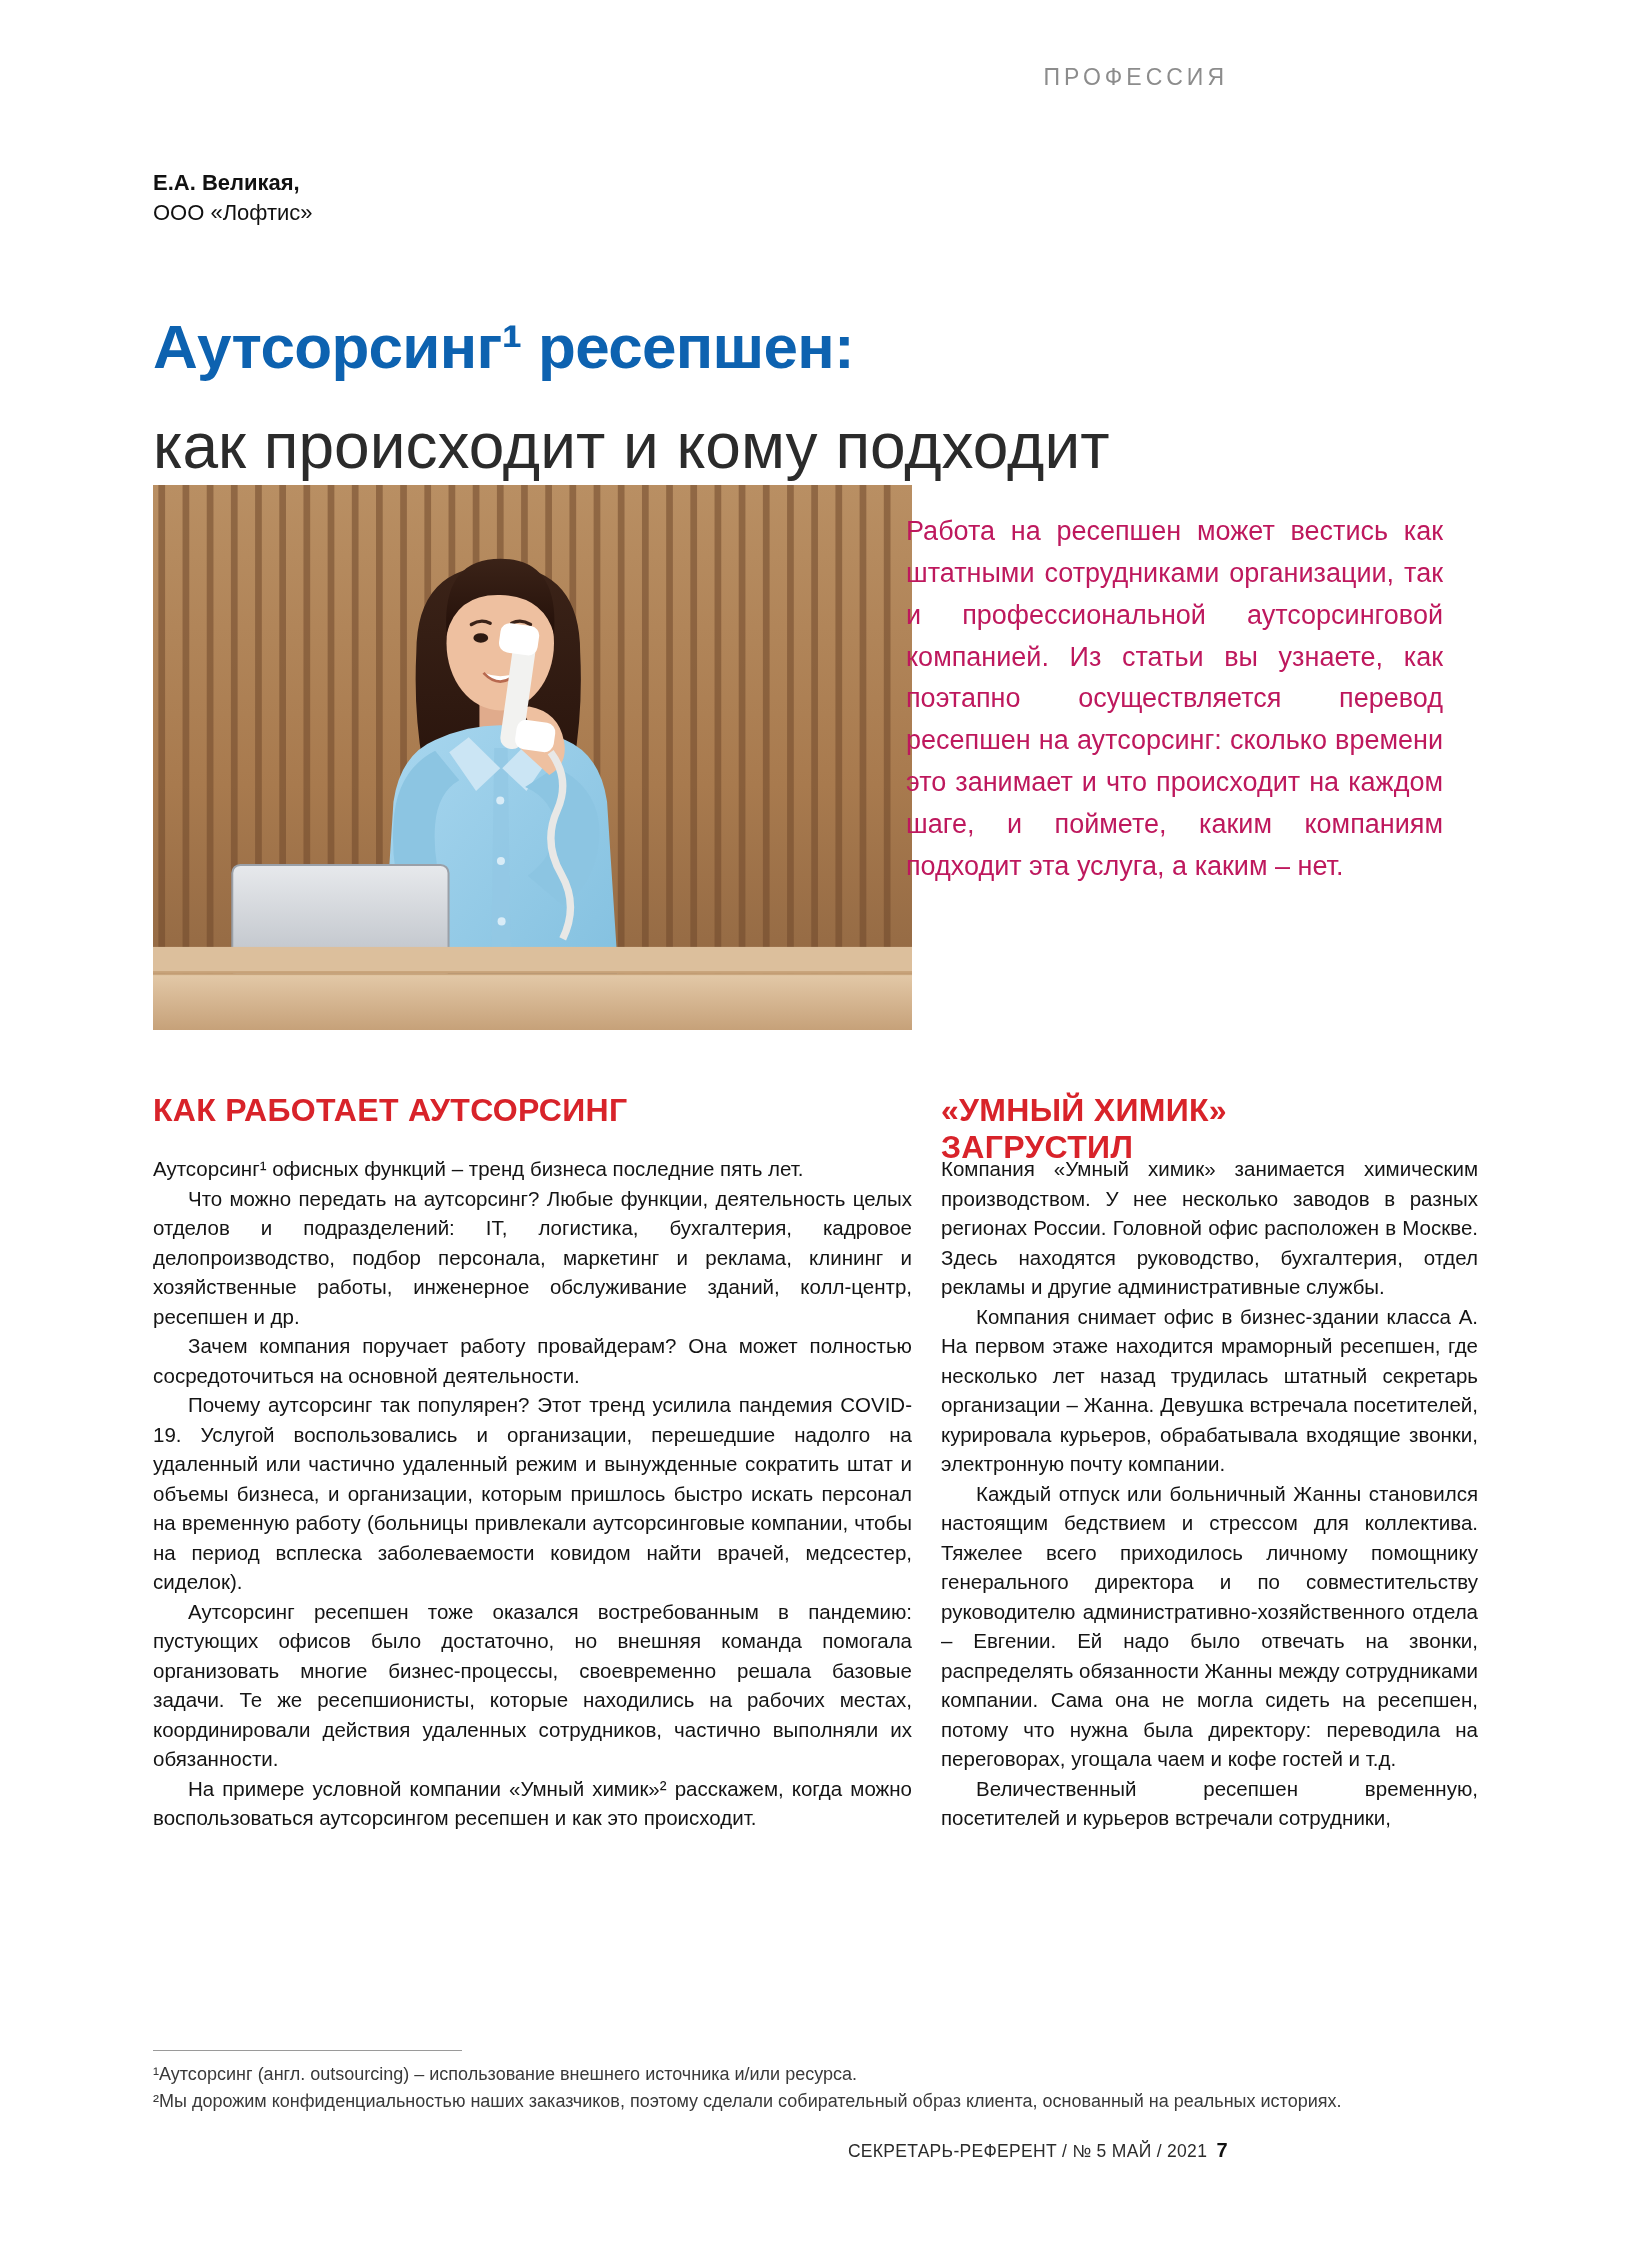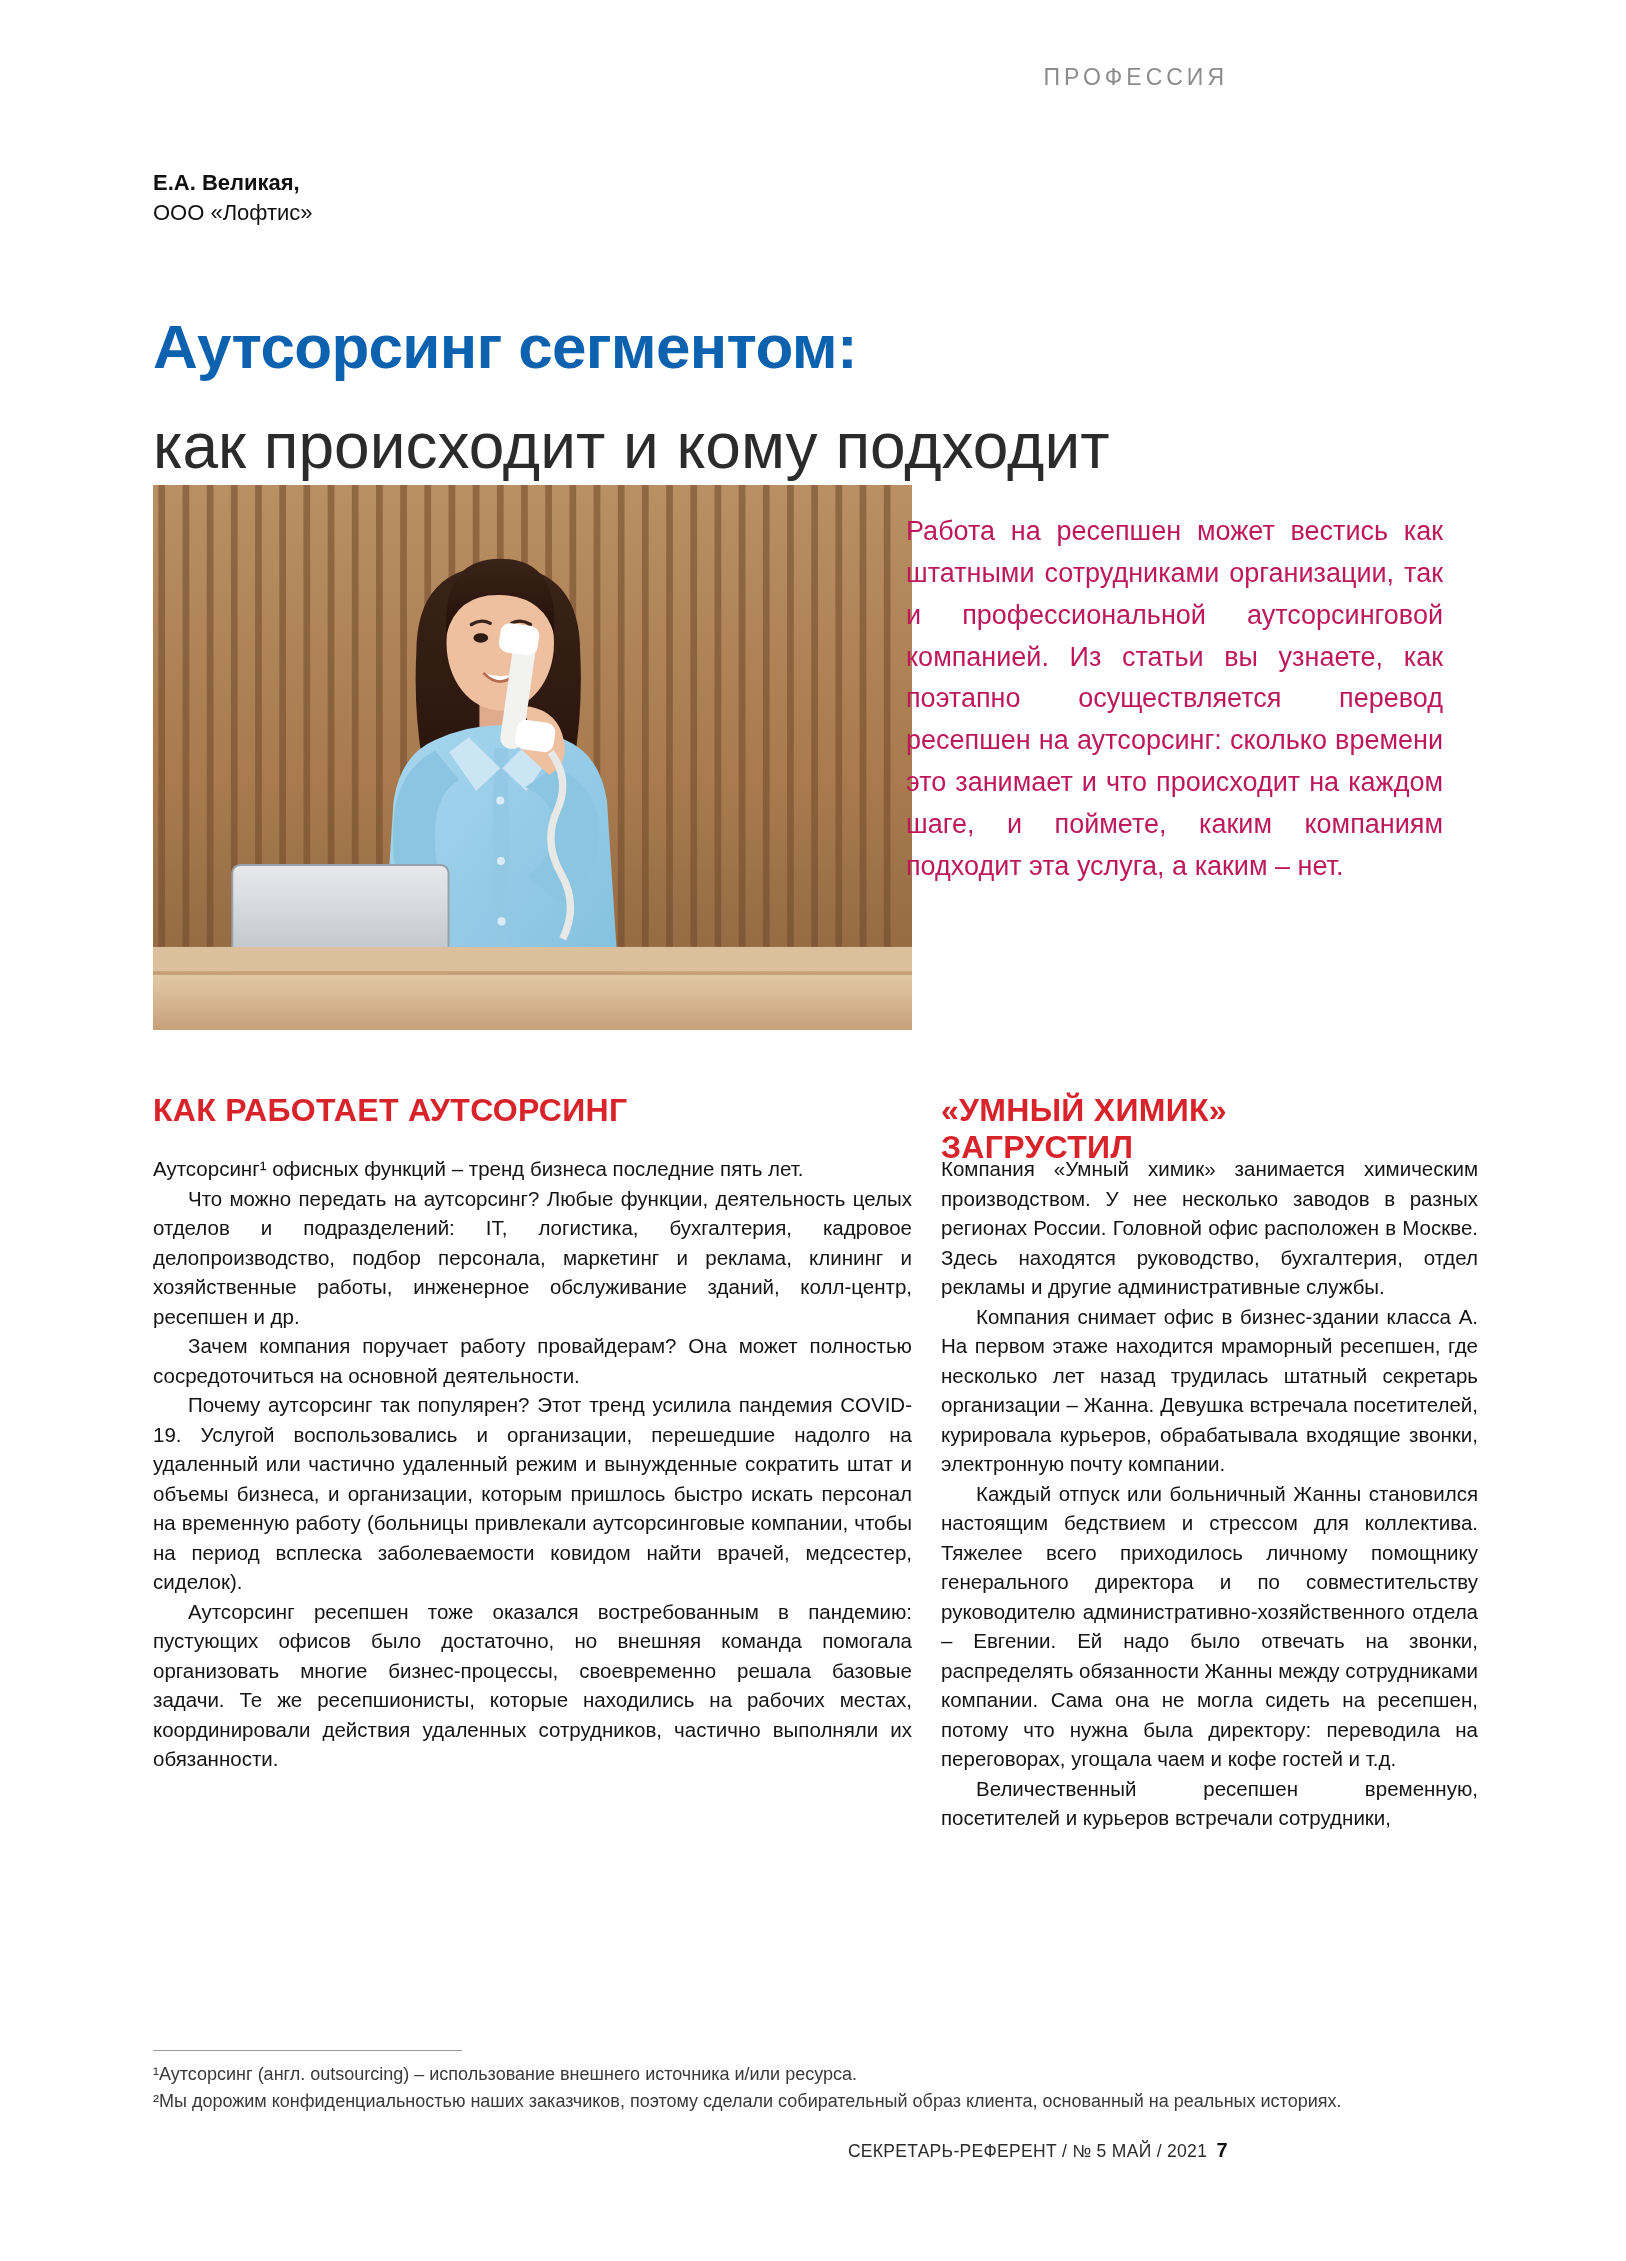--- a/index.html
+++ b/index.html
@@ -168,21 +168,21 @@
 
 <div class="page">
 
   <div class="rubric">ПРОФЕССИЯ</div>
 
   <div class="author-block">
     <div class="author-name">Е.А. Великая,</div>
     <div class="author-company">ООО «Лофтис»</div>
   </div>
 
-  <h1 class="title-main">Аутсорсинг сегментом:</h1>
+  <h1 class="title-main">Аутсорсинг¹ ресепшен:</h1>
   <h2 class="title-sub">как происходит и кому подходит</h2>
 
   <div class="hero">
     <svg viewBox="0 0 1130 812" preserveAspectRatio="xMidYMid slice">
       <defs>
         <linearGradient id="wallg" x1="0" y1="0" x2="0" y2="1">
           <stop offset="0%" stop-color="#b98f63"></stop>
           <stop offset="55%" stop-color="#a87a4e"></stop>
           <stop offset="100%" stop-color="#8d6440"></stop>
         </linearGradient>
@@ -298,20 +298,21 @@
 
   <div class="sec-head" id="head-left">КАК РАБОТАЕТ АУТСОРСИНГ</div>
   <div class="sec-head" id="head-right">«УМНЫЙ ХИМИК» ЗАГРУСТИЛ</div>
 
   <div class="col" id="col-left">
     <p class="noindent">Аутсорсинг¹ офисных функций – тренд бизнеса последние пять лет.</p>
     <p>Что можно передать на аутсорсинг? Любые функции, деятельность целых отделов и подразделений: IT, логистика, бухгалтерия, кадровое делопроизводство, подбор персонала, маркетинг и реклама, клининг и хозяйственные работы, инженерное обслуживание зданий, колл-центр, ресепшен и др.</p>
     <p>Зачем компания поручает работу провайдерам? Она может полностью сосредоточиться на основной деятельности.</p>
     <p>Почему аутсорсинг так популярен? Этот тренд усилила пандемия COVID-19. Услугой воспользовались и организации, перешедшие надолго на удаленный или частично удаленный режим и вынужденные сократить штат и объемы бизнеса, и организации, которым пришлось быстро искать персонал на временную работу (больницы привлекали аутсорсинговые компании, чтобы на период всплеска заболеваемости ковидом найти врачей, медсестер, сиделок).</p>
     <p>Аутсорсинг ресепшен тоже оказался востребованным в пандемию: пустующих офисов было достаточно, но внешняя команда помогала организовать многие бизнес-процессы, своевременно решала базовые задачи. Те же ресепшионисты, которые находились на рабочих местах, координировали действия удаленных сотрудников, частично выполняли их обязанности.</p>
+    <p>На примере условной компании «Умный химик»² расскажем, когда можно воспользоваться аутсорсингом ресепшен и как это происходит.</p>
   </div>
 
   <div class="col" id="col-right">
     <p class="noindent">Компания «Умный химик» занимается химическим производством. У нее несколько заводов в разных регионах России. Головной офис расположен в Москве. Здесь находятся руководство, бухгалтерия, отдел рекламы и другие административные службы.</p>
     <p>Компания снимает офис в бизнес-здании класса А. На первом этаже находится мраморный ресепшен, где несколько лет назад трудилась штатный секретарь организации – Жанна. Девушка встречала посетителей, курировала курьеров, обрабатывала входящие звонки, электронную почту компании.</p>
     <p>Каждый отпуск или больничный Жанны становился настоящим бедствием и стрессом для коллектива. Тяжелее всего приходилось личному помощнику генерального директора и по совместительству руководителю административно-хозяйственного отдела – Евгении. Ей надо было отвечать на звонки, распределять обязанности Жанны между сотрудниками компании. Сама она не могла сидеть на ресепшен, потому что нужна была директору: переводила на переговорах, угощала чаем и кофе гостей и т.д.</p>
     <p>Величественный ресепшен временную, посетителей и курьеров встречали сотрудники,</p>
   </div>
 
   <div class="footnote-rule"></div>

